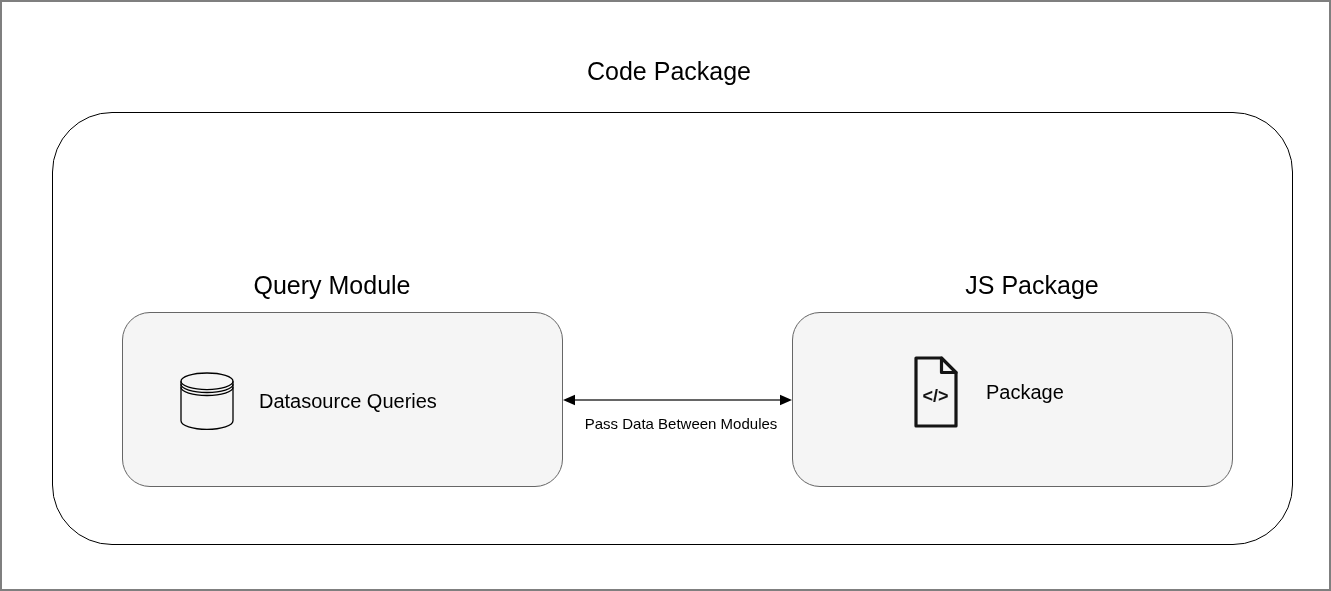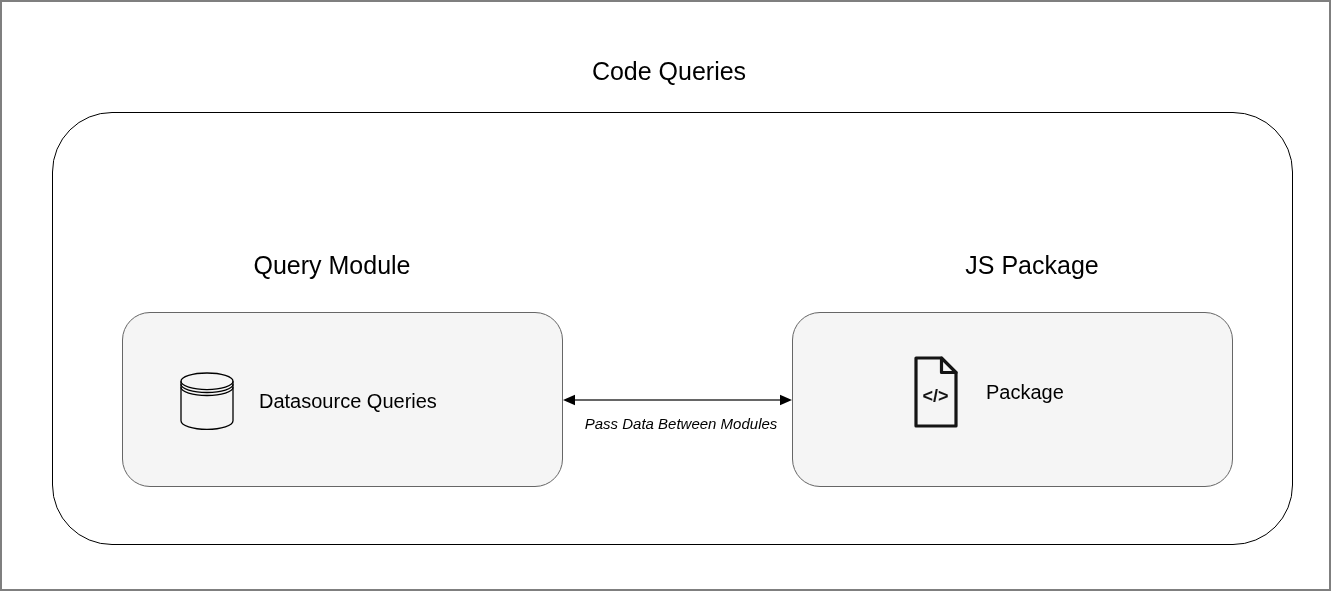--- a/index.html
+++ b/index.html
@@ -29,21 +29,21 @@
     top: 110px;
     width: 1241px;
     height: 433px;
     box-sizing: border-box;
     border: 1px solid #000000;
     border-radius: 60px;
     background: #ffffff;
   }
   .module-label {
     position: absolute;
-    top: 250px;
+    top: 270px;
     transform: translateX(-50%);
     font-size: 25px;
     line-height: 1.1;
     white-space: nowrap;
   }
   .module-label.query { left: 330px; }
   .module-label.js { left: 1030px; }
   .module-box {
     position: absolute;
     top: 310px;
@@ -72,33 +72,32 @@
     left: 556px;
     top: 386px;
   }
   .arrow-label {
     position: absolute;
     left: 679px;
     top: 413px;
     transform: translateX(-50%);
     font-size: 15px;
     white-space: nowrap;
-    font-style: italic;
   }
   .code-glyph-text {
     font-family: "Liberation Sans", sans-serif;
     font-weight: bold;
   }
 </style>
 </head>
 <body>
 
 <div class="frame">
 
-  <div class="diagram-title">Code Queries</div>
+  <div class="diagram-title">Code Package</div>
 
   <div class="outer-box"></div>
 
   <div class="module-label query">Query Module</div>
 
   <div class="module-box query">
     <span class="icon-wrap db-icon-wrap">
       <svg width="54" height="58" viewBox="0 0 54 58" style="overflow:visible">
         <g fill="none" stroke="#000000" stroke-width="1.3">
           <path d="M1 9.3 V48.7 a26 8.6 0 0 0 52 0 V9.3"></path>

